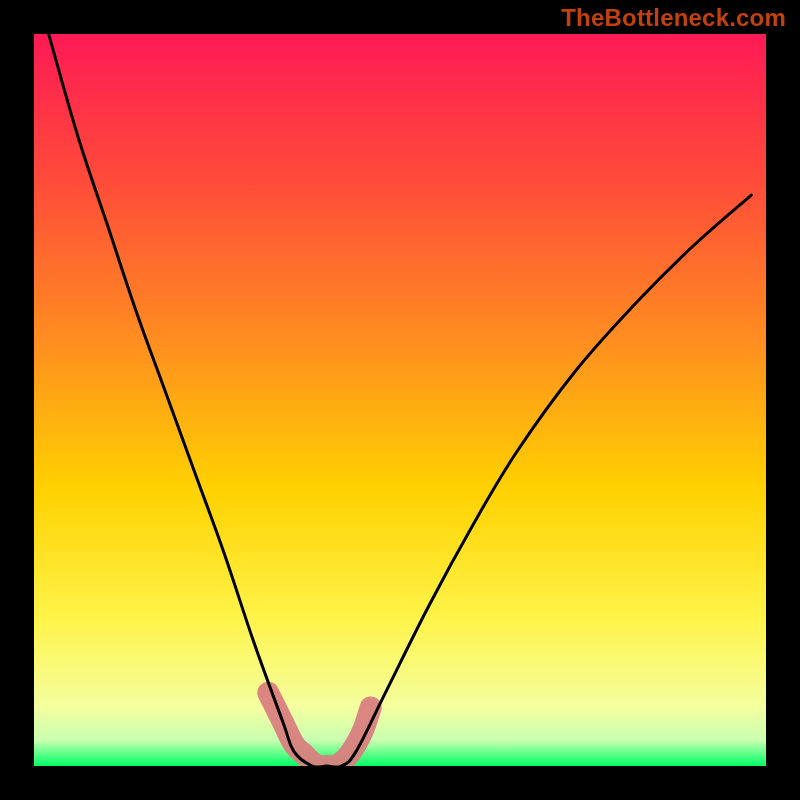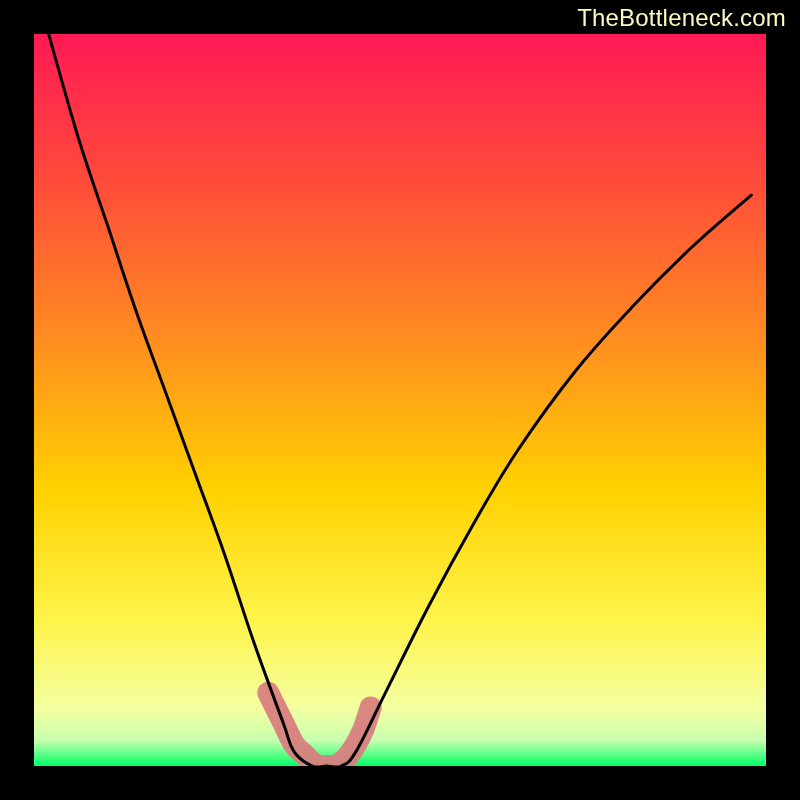--- a/index.html
+++ b/index.html
@@ -14,23 +14,23 @@
   .frame {
     position: absolute;
     left: 0; top: 0;
     width: 800px; height: 800px;
     background: #000;
   }
   .watermark {
     position: absolute;
     top: 4px;
     right: 14px;
-    color: #fef9c3;
+    color: #c2410c;
     font-size: 24px;
-    font-weight: 400;
+    font-weight: 700;
     letter-spacing: 0.2px;
     z-index: 30;
   }
   svg {
     position: absolute;
     left: 0; top: 0;
   }
 </style>
 </head>
 <body>

